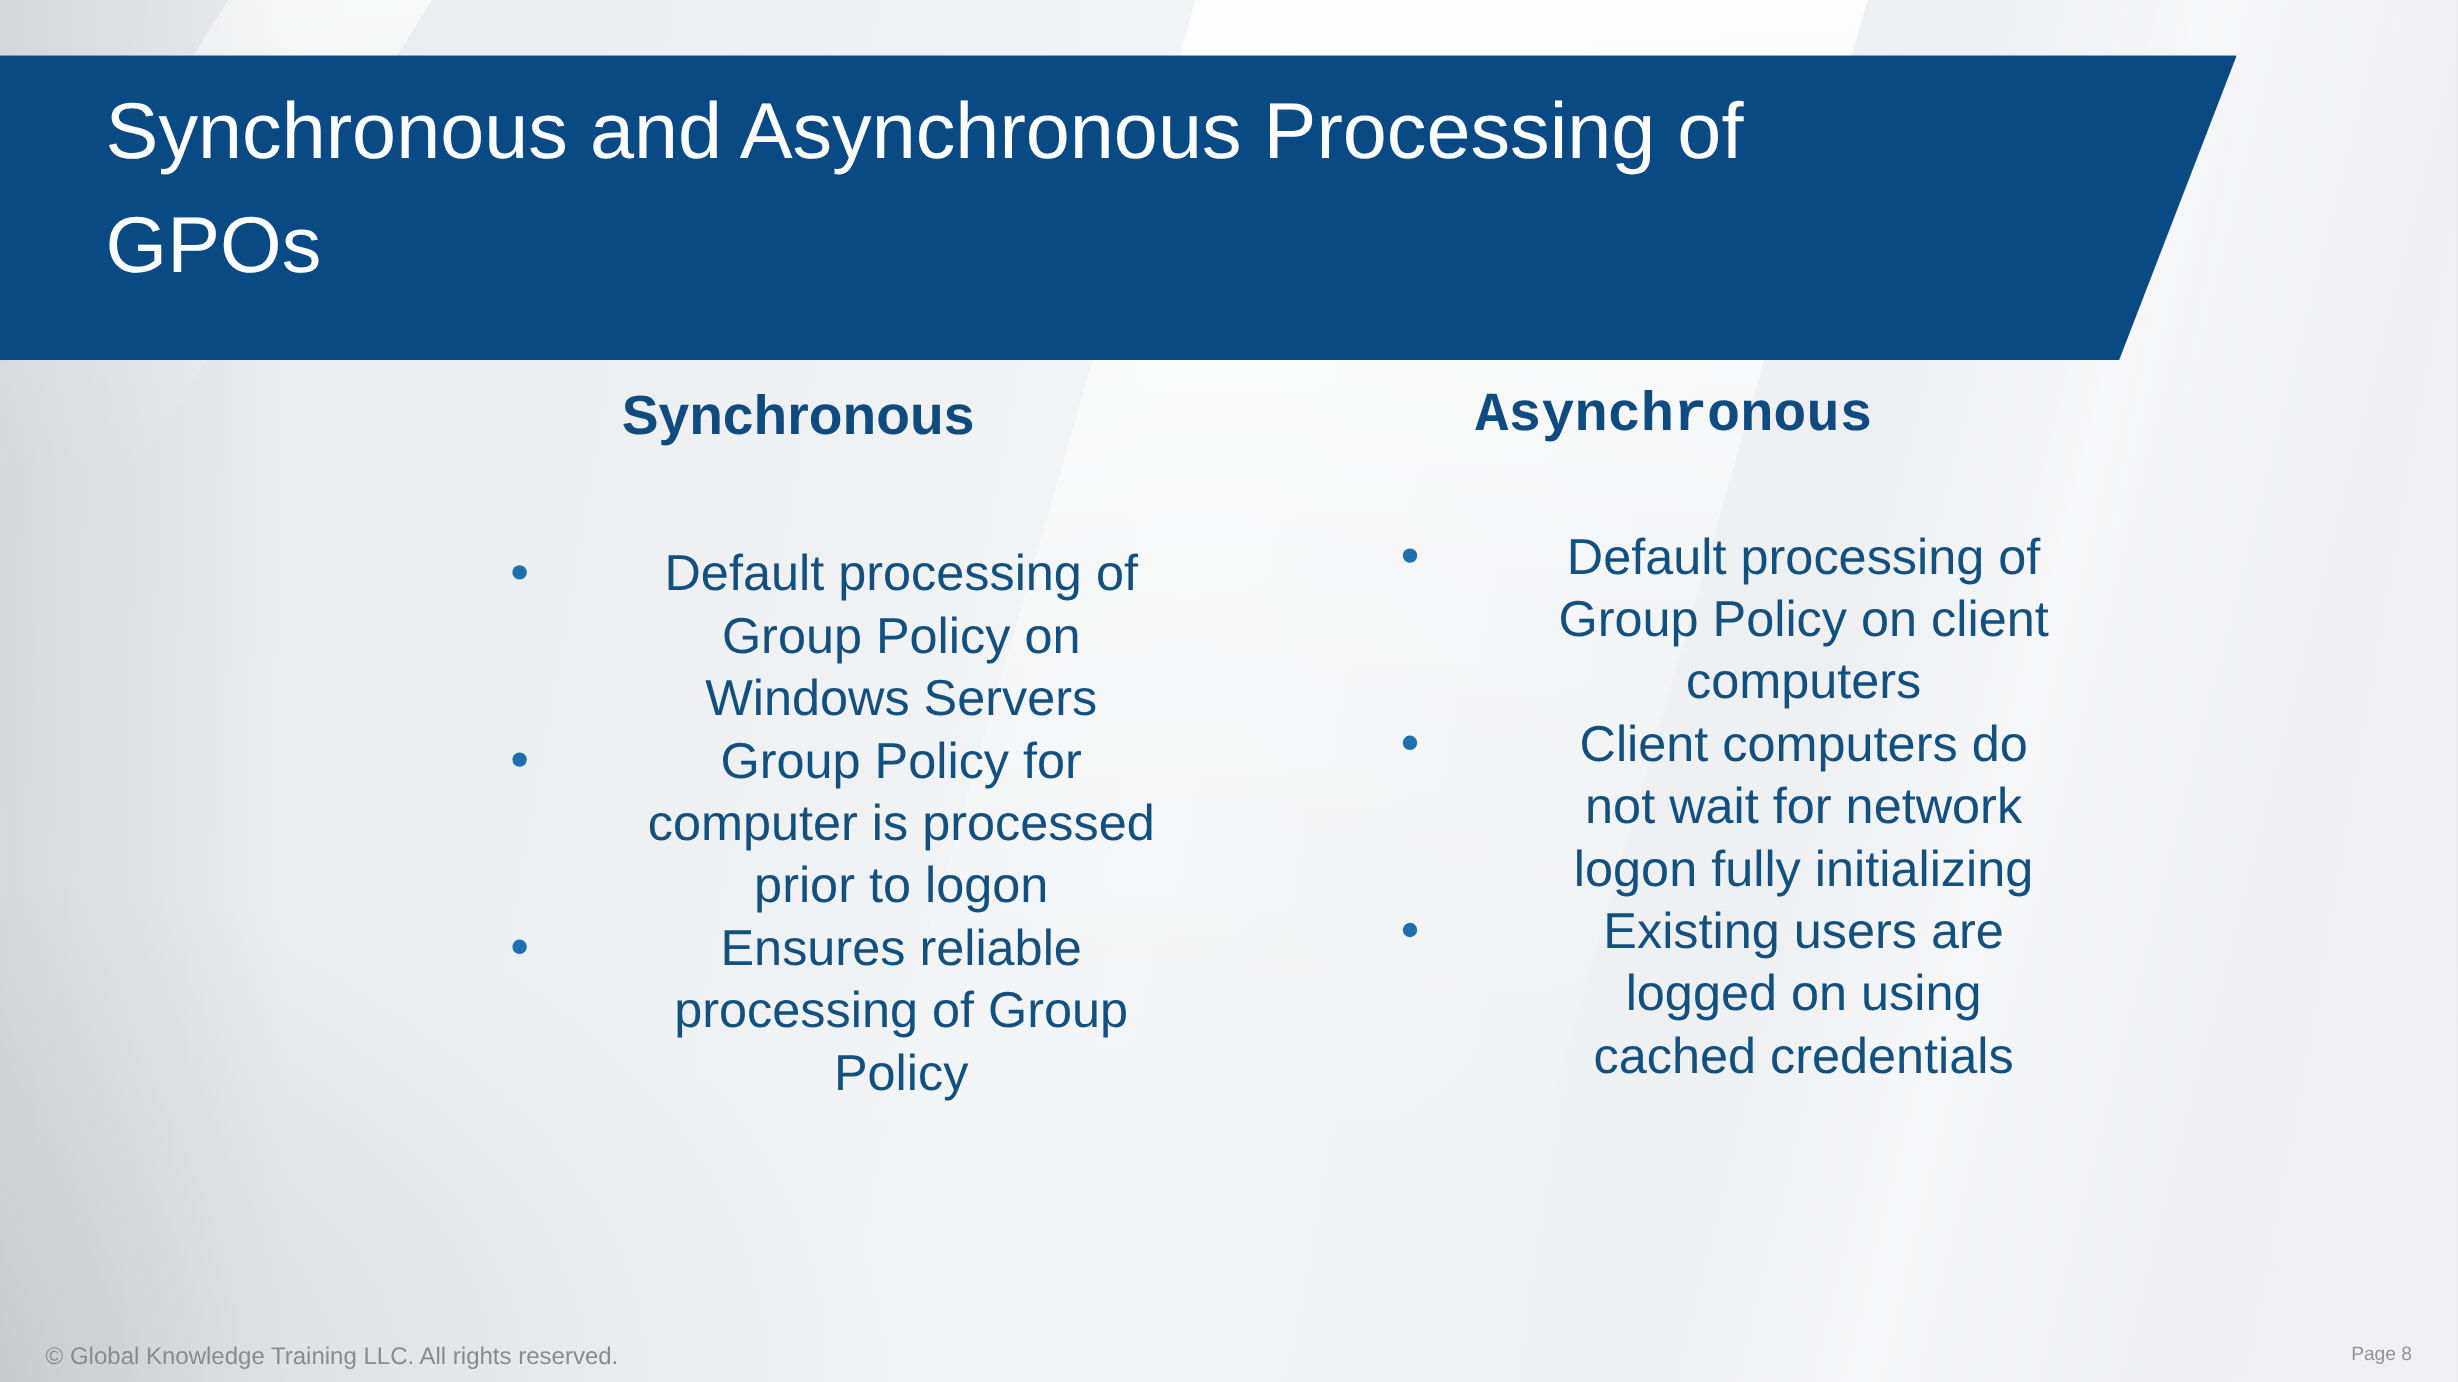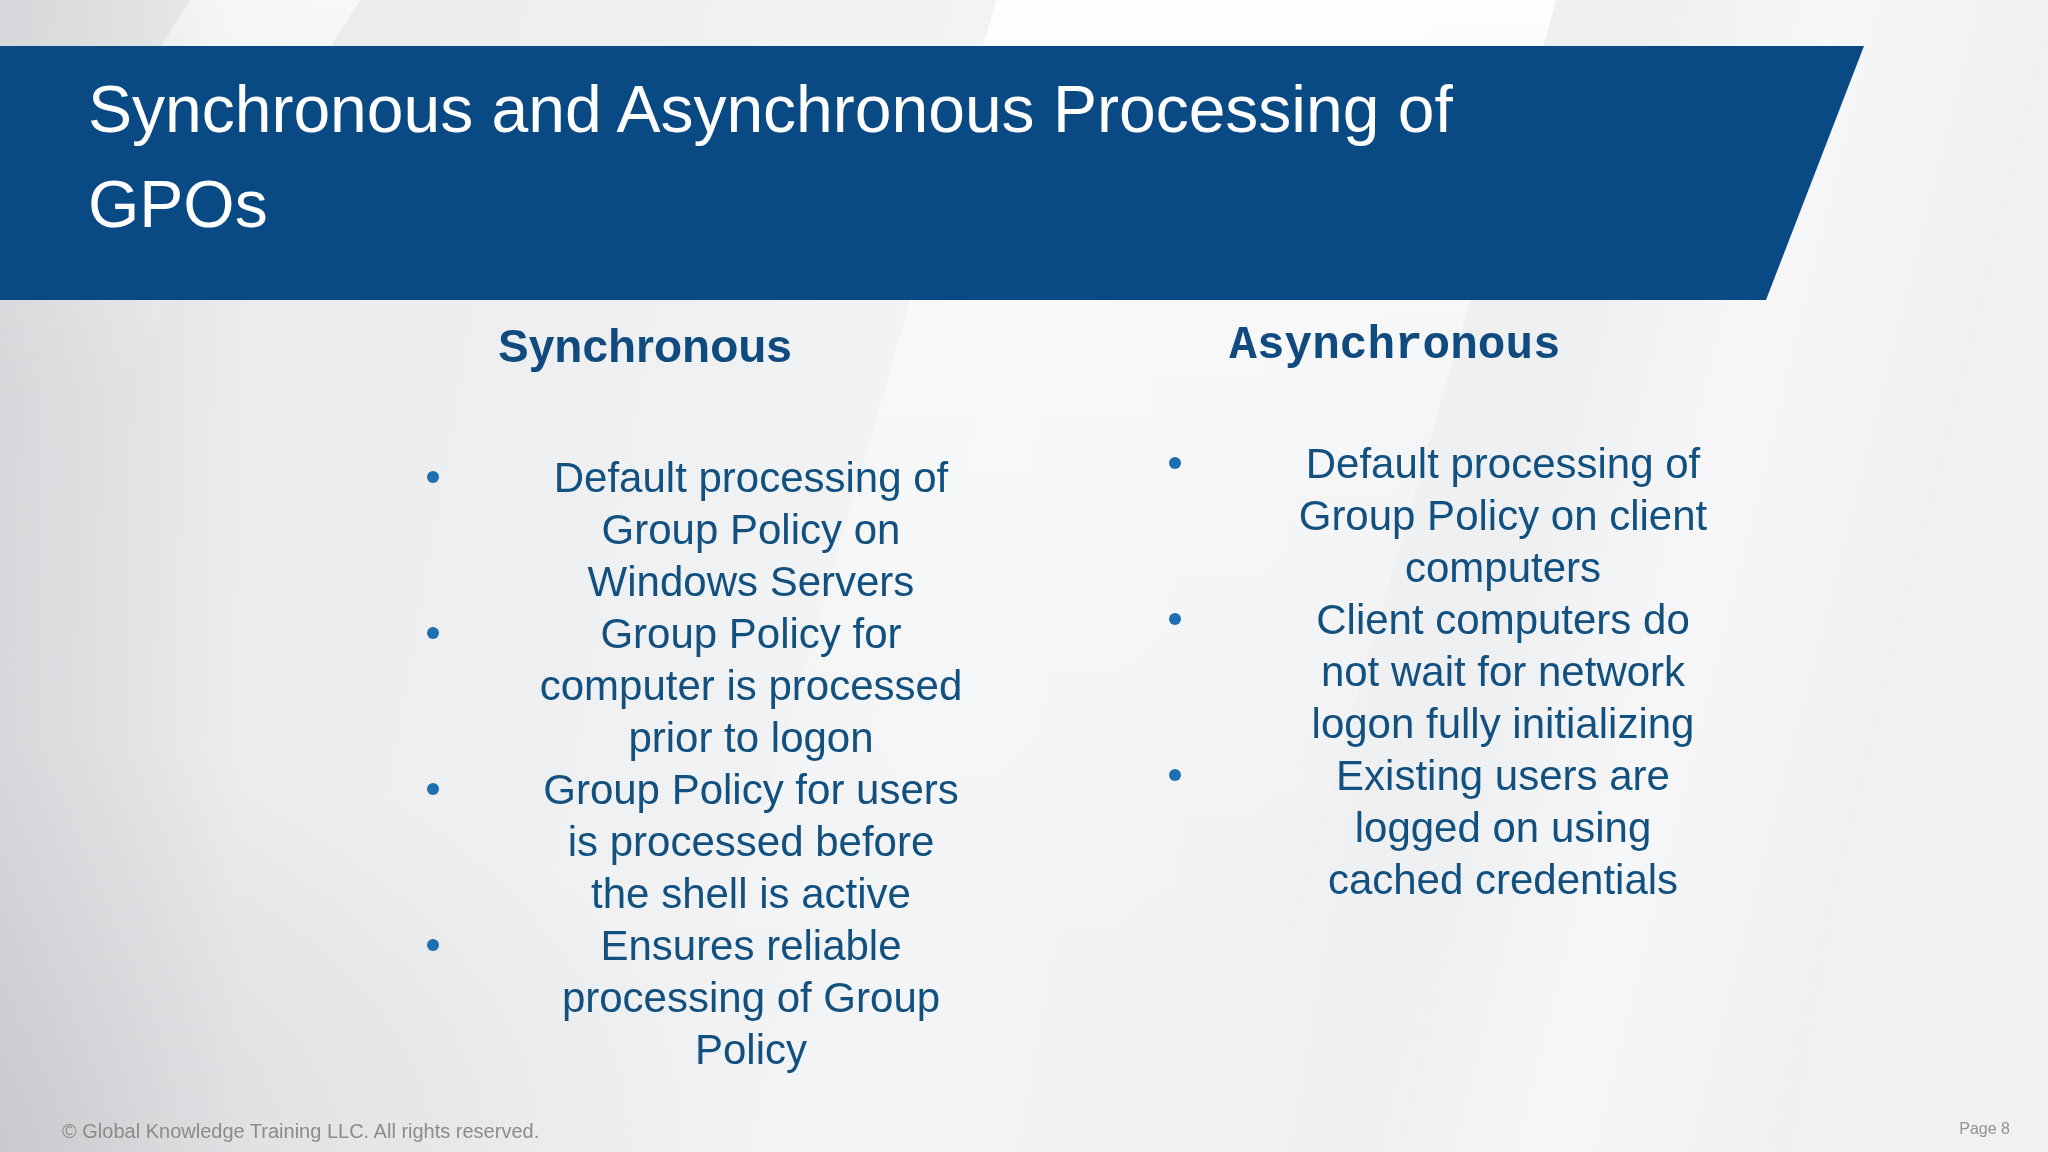--- a/index.html
+++ b/index.html
@@ -62,21 +62,21 @@
     position: absolute;
     top: 320px;
     width: 490px;
     margin: 0;
     text-align: center;
     font-size: 46px;
     font-weight: 700;
     line-height: 52px;
     color: #0f4b7e;
   }
-  .heading-left  { left: 400px; }
+  .heading-left  { left: 420px; }
   .heading-right { left: 1150px; font-family: Liberation Mono, monospace; }
   
   .bullet-list {
     position: absolute;
     margin: 0;
     padding: 0;
     list-style: none;
     font-size: 42px;
     line-height: 52px;
     color: #12507f;
@@ -96,21 +96,20 @@
     width: 12px; height: 12px;
     border-radius: 50%;
     background: #1d6fb0;
   }
   
   .footer-copyright {
     position: absolute;
     left: 38px; top: 1120px;
     font-size: 20px;
     color: #8b8b8b;
-    margin-left: 24px;
   }
   .footer-page {
     position: absolute;
     right: 38px; top: 1120px;
     font-size: 16px;
     color: #939393;
   }
 </style>
 </head>
 <body>
@@ -129,23 +128,20 @@
   </header>
 
   <h2 class="col-heading heading-left">Synchronous</h2>
   <ul class="bullet-list list-left">
     <li>Default processing of
 Group Policy on
 Windows Servers</li>
     <li>Group Policy for
 computer is processed
 prior to logon</li>
-    <li>Group Policy for users
-is processed before
-the shell is active</li>
     <li>Ensures reliable
 processing of Group
 Policy</li>
   </ul>
 
   <h2 class="col-heading heading-right">Asynchronous</h2>
   <ul class="bullet-list list-right">
     <li>Default processing of
 Group Policy on client
 computers</li>

